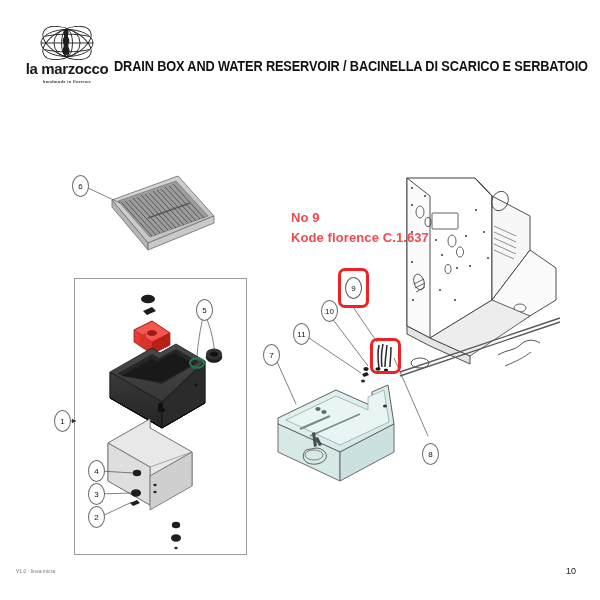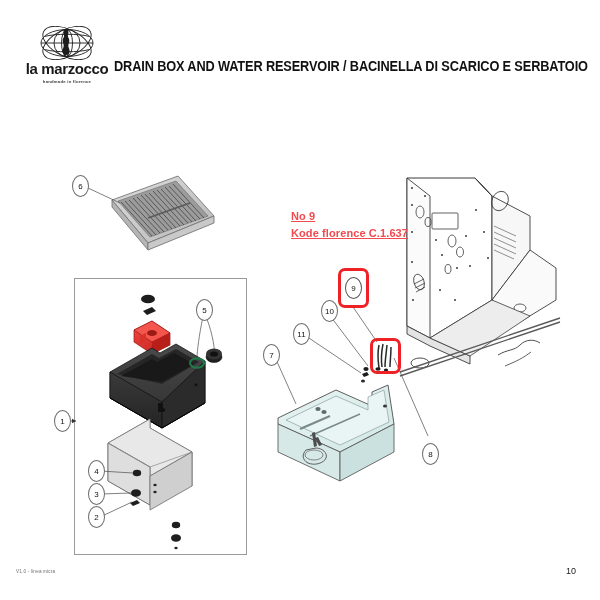--- a/index.html
+++ b/index.html
@@ -46,23 +46,22 @@
   }
   .callout.hl{border-color:#555;}
   .red-box{
     position:absolute;border:3px solid #ee2127;border-radius:7px;
     box-sizing:border-box;z-index:5;background:transparent;
   }
 
   
   #annotation{
     position:absolute;left:291px;top:208px;color:#f04a4f;
-    font-size:11px;font-weight:bold;line-height:1.55;
+    font-size:13px;font-weight:bold;line-height:1.55;
     letter-spacing:0.1px;
-    text-decoration:underline;
   }
 
   
   #frame-left{
     position:absolute;left:74px;top:278px;width:173px;height:277px;
     border:1px solid #9a9a9a;box-sizing:border-box;background:transparent;
   }
 
   
   #footer-version{

